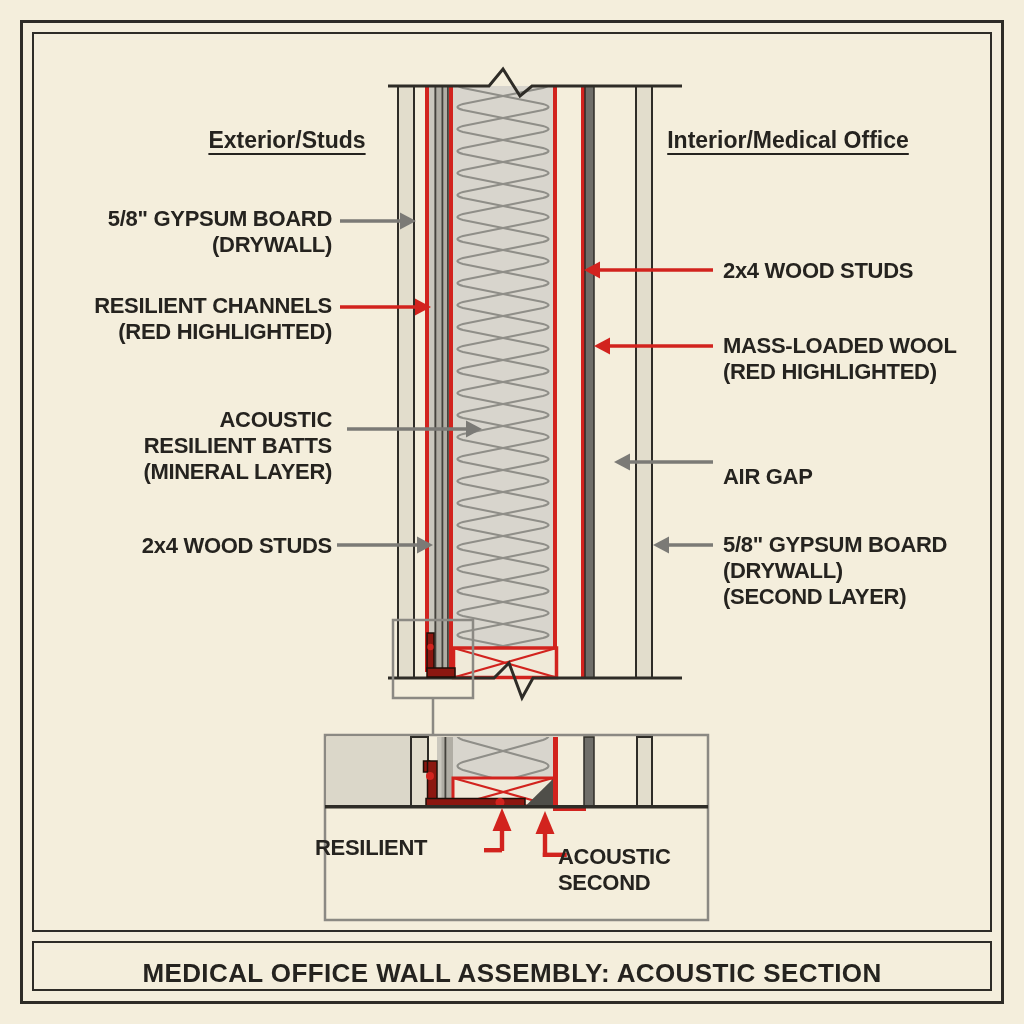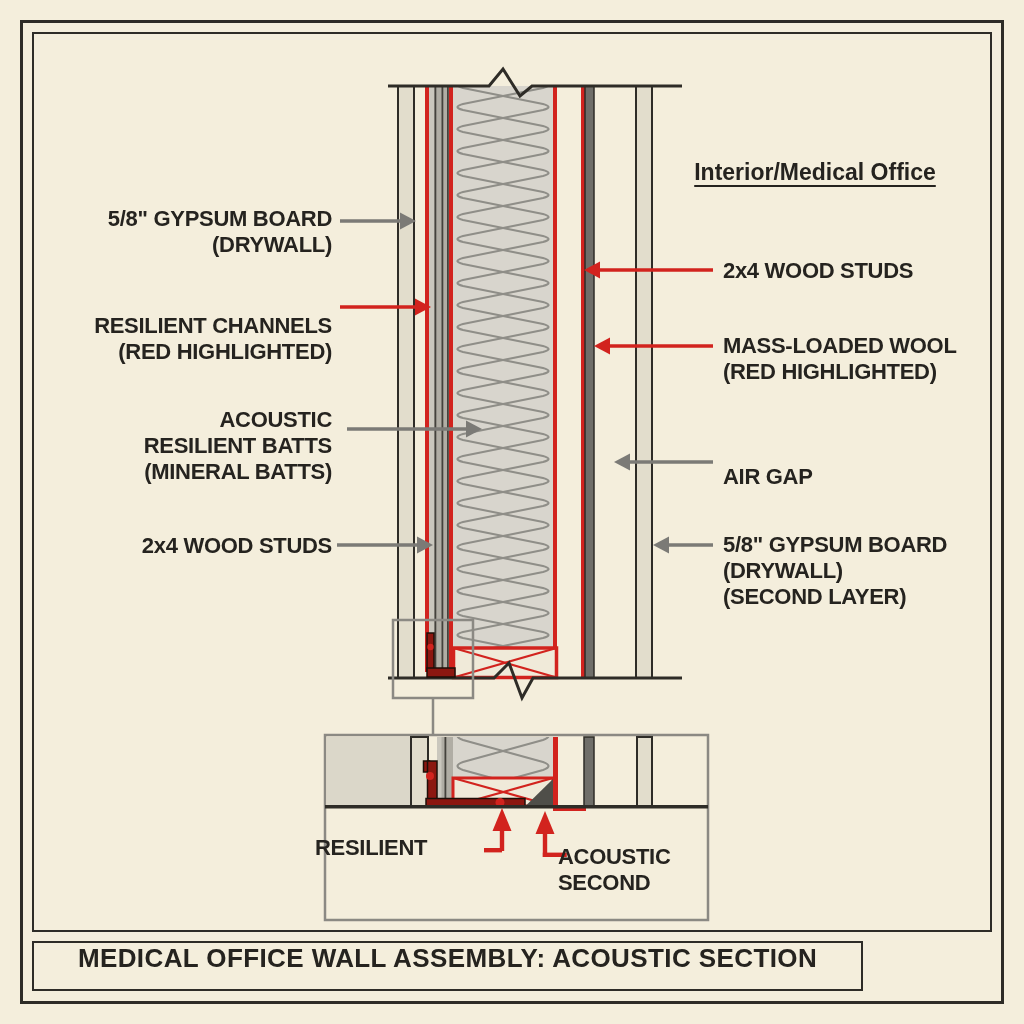--- a/index.html
+++ b/index.html
@@ -13,22 +13,22 @@
   #draw{position:absolute;left:0;top:0;width:1024px;height:1024px;}
   .lbl{position:absolute;font-weight:700;font-size:22px;line-height:26px;
        color:var(--text);letter-spacing:-0.3px;white-space:nowrap;}
   .lbl span{display:block;}
   .right-col{left:60px;width:272px;text-align:right;}
   .left-col{left:723px;text-align:left;}
   .heading{position:absolute;font-weight:700;font-size:23px;color:var(--text);
            text-align:center;text-decoration:underline;text-underline-offset:5px;
            text-decoration-thickness:2px;white-space:nowrap;}
   .detail-lbl{}
-  .title-box{position:absolute;left:32px;top:941px;width:831px;height:50px;
-             border:2.5px solid var(--line);display:flex;align-items:flex-start;
+  .title-box{position:absolute;left:32px;top:941px;width:960px;height:50px;
+             border:2.5px solid var(--line);display:flex;align-items:flex-end;
              justify-content:center;}
   .title-text{font-weight:700;font-size:26px;letter-spacing:0.4px;color:var(--text);}
   
   .s-line{stroke:var(--line);fill:none;}
   .s-red{stroke:var(--red);fill:none;}
   .s-gray{stroke:var(--arrow-gray);fill:none;}
   .s-box{stroke:var(--box-gray);fill:none;}
   .f-red{fill:var(--red);}
   .f-gray{fill:var(--arrow-gray);}
   .f-line{fill:var(--line);}
@@ -154,34 +154,35 @@
       <polygon class="f-red" points="594,346 610,337.5 610,354.5"></polygon>
 
       <line class="s-gray" stroke-width="3.5" x1="713" y1="462" x2="628" y2="462"></line>
       <polygon class="f-gray" points="614,462 630,453.5 630,470.5"></polygon>
 
       <line class="s-gray" stroke-width="3.5" x1="713" y1="545" x2="667" y2="545"></line>
       <polygon class="f-gray" points="653,545 669,536.5 669,553.5"></polygon>
     </g>
   </svg>
 
-  <div class="heading" style="left:690px;top:127px;width:250px;margin-top:32px;">Interior/Medical Office</div>
+  <div class="heading" style="left:182px;top:127px;width:210px;">Exterior/Studs</div>
+  <div class="heading" style="left:663px;top:127px;width:250px;">Interior/Medical Office</div>
 
   <div class="lbl right-col" style="top:206px;">
     <span>5/8" GYPSUM BOARD</span>
     <span>(DRYWALL)</span>
   </div>
-  <div class="lbl right-col" style="top:293px;margin-top:20px;">
+  <div class="lbl right-col" style="top:293px;">
     <span>RESILIENT CHANNELS</span>
     <span>(RED HIGHLIGHTED)</span>
   </div>
   <div class="lbl right-col" style="top:407px;">
     <span>ACOUSTIC</span>
     <span>RESILIENT BATTS</span>
-    <span>(MINERAL BATTS)</span>
+    <span>(MINERAL LAYER)</span>
   </div>
   <div class="lbl right-col" style="top:533px;">
     <span>2x4 WOOD STUDS</span>
   </div>
 
   <div class="lbl left-col" style="top:258px;">
     <span>2x4 WOOD STUDS</span>
   </div>
   <div class="lbl left-col" style="top:333px;">
     <span>MASS-LOADED WOOL</span>

